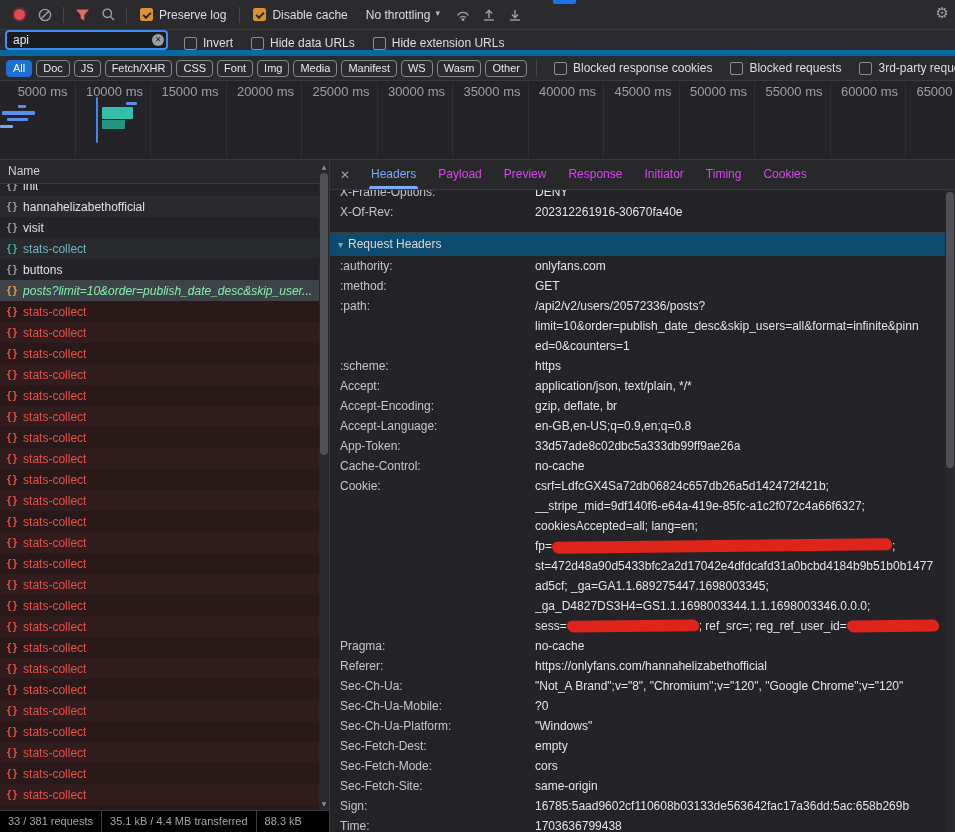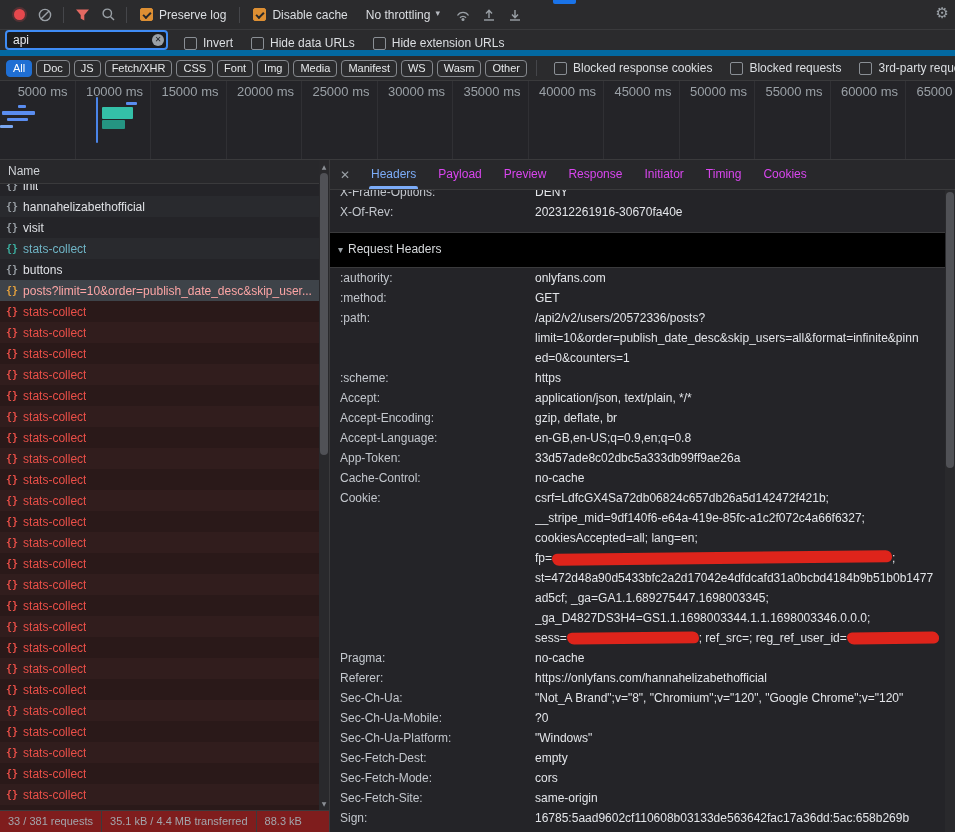--- a/index.html
+++ b/index.html
@@ -57,21 +57,21 @@
   .req-rows { position:absolute; top:24px; left:0; right:10px; bottom:0; overflow:hidden; }
   .req-row { height:21px; display:flex; align-items:center; gap:5px; padding:0 6px; white-space:nowrap; overflow:hidden; }
   .req-row.partial { margin-top:-9px; }
   .req-row.alt { background:#292a2e; }
   .req-icon { font-family:"DejaVu Sans Mono",monospace; font-size:10px; font-weight:700; color:#9aa0a6; flex:none; }
   .req-name { overflow:hidden; text-overflow:ellipsis; }
   .req-row.info .req-icon { color:#3db3a4; }
   .req-row.info .req-name { color:#6fb4c5; }
   .req-row.selected { background:#3e4349; }
   .req-row.selected .req-icon { color:#e8a33d; }
-  .req-row.selected .req-name { color:#fca5a5; }
+  .req-row.selected .req-name { color:#86efac;font-style:italic; }
   .req-row.error { background:#2a1919; }
   .req-row.error.alt { background:#311d1d; }
   .req-row.error .req-icon, .req-row.error .req-name { color:#ea4f48; }
   
   .vscroll { position:absolute; top:0; right:0; bottom:0; width:10px; background:#29292c; }
   .sb-thumb { position:absolute; left:1px; width:8px; border-radius:4px; background:#505156; }
   .sb-arrow { position:absolute; left:0; width:10px; text-align:center; font-size:6px; color:#8c9096;
     font-family:"DejaVu Sans",sans-serif; }
   .sb-arrow.up { top:3px; } .sb-arrow.down { bottom:3px; }
   .panel-left .sb-thumb { top:13px; height:282px; }
@@ -88,25 +88,25 @@
   .details { position:absolute; top:30px; left:0; right:10px; bottom:0; overflow:hidden; }
   .panel-right .vscroll { top:30px; }
   .panel-right .sb-thumb { top:2px; height:276px; }
   .hdr-row { display:grid; grid-template-columns:205px 1fr; align-items:start; }
   .hdr-row.partial { margin-top:-8px; }
   .hdr-name { padding-left:10px; line-height:20px; color:#c3c7cd; white-space:nowrap; }
   .hdr-line { line-height:20px; color:#e3e5e9; padding-right:12px; white-space:nowrap; overflow:hidden; }
   .redact { display:inline-block; height:12px; background:#de241b; border-radius:7px 9px 7px 10px;
     vertical-align:-2px; transform:rotate(-0.6deg); }
   .gap10 { height:10px; }
-  .section-hdr { height:36px; line-height:33px; background:#000000; border-top:1px solid #3a3a3c;
+  .section-hdr { height:24px; line-height:23px; background:#0c4a6e; border-top:1px solid #3a3a3c;
     border-bottom:1px solid #3a3a3c; padding-left:8px; color:#d6d9dc; }
   .disc { color:#9aa0a6; margin-right:5px; font-size:10px; font-family:"DejaVu Sans",sans-serif; }
   
-  .statusbar { position:absolute; left:0; top:810px; width:330px; height:22px; background:#7f1d1d;
+  .statusbar { position:absolute; left:0; top:810px; width:330px; height:22px; background:#000000;
     border-top:1px solid #3a3a3c; border-right:1px solid #3a3a3c; display:flex; align-items:center;
     overflow:hidden; color:#a2a6ac; font-size:11px; z-index:5; }
   .seg { padding:0 8px; border-right:1px solid #3a3a3c; white-space:nowrap; line-height:21px; }
   .seg.last { border-right:none; }
   svg { display:block; }
 </style>
 </head>
 <body>
 
 <div id="app">

